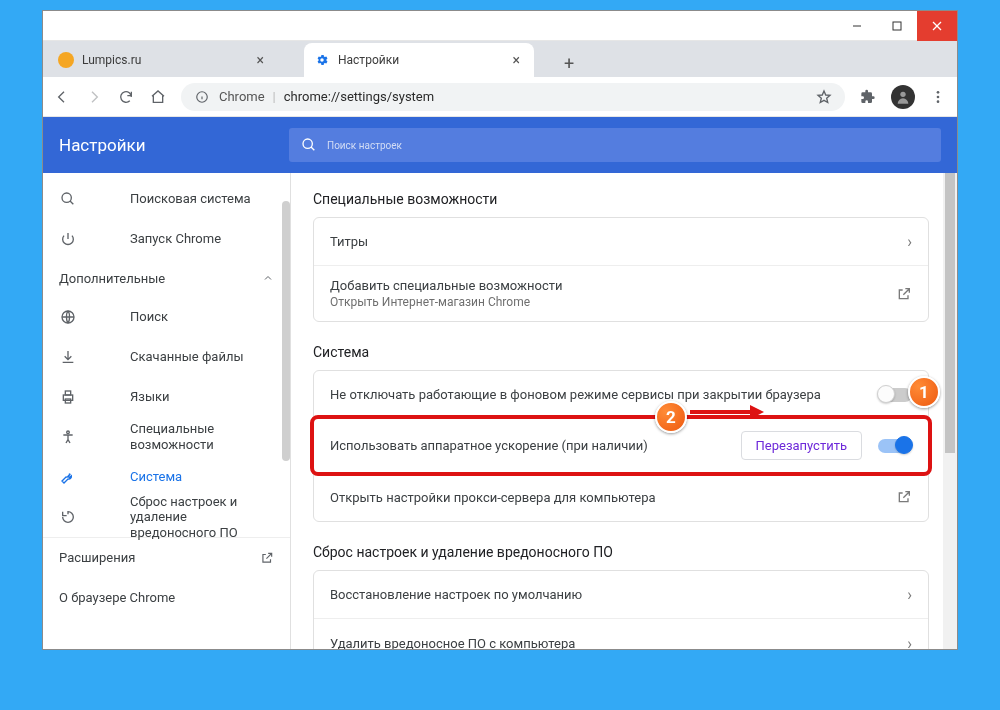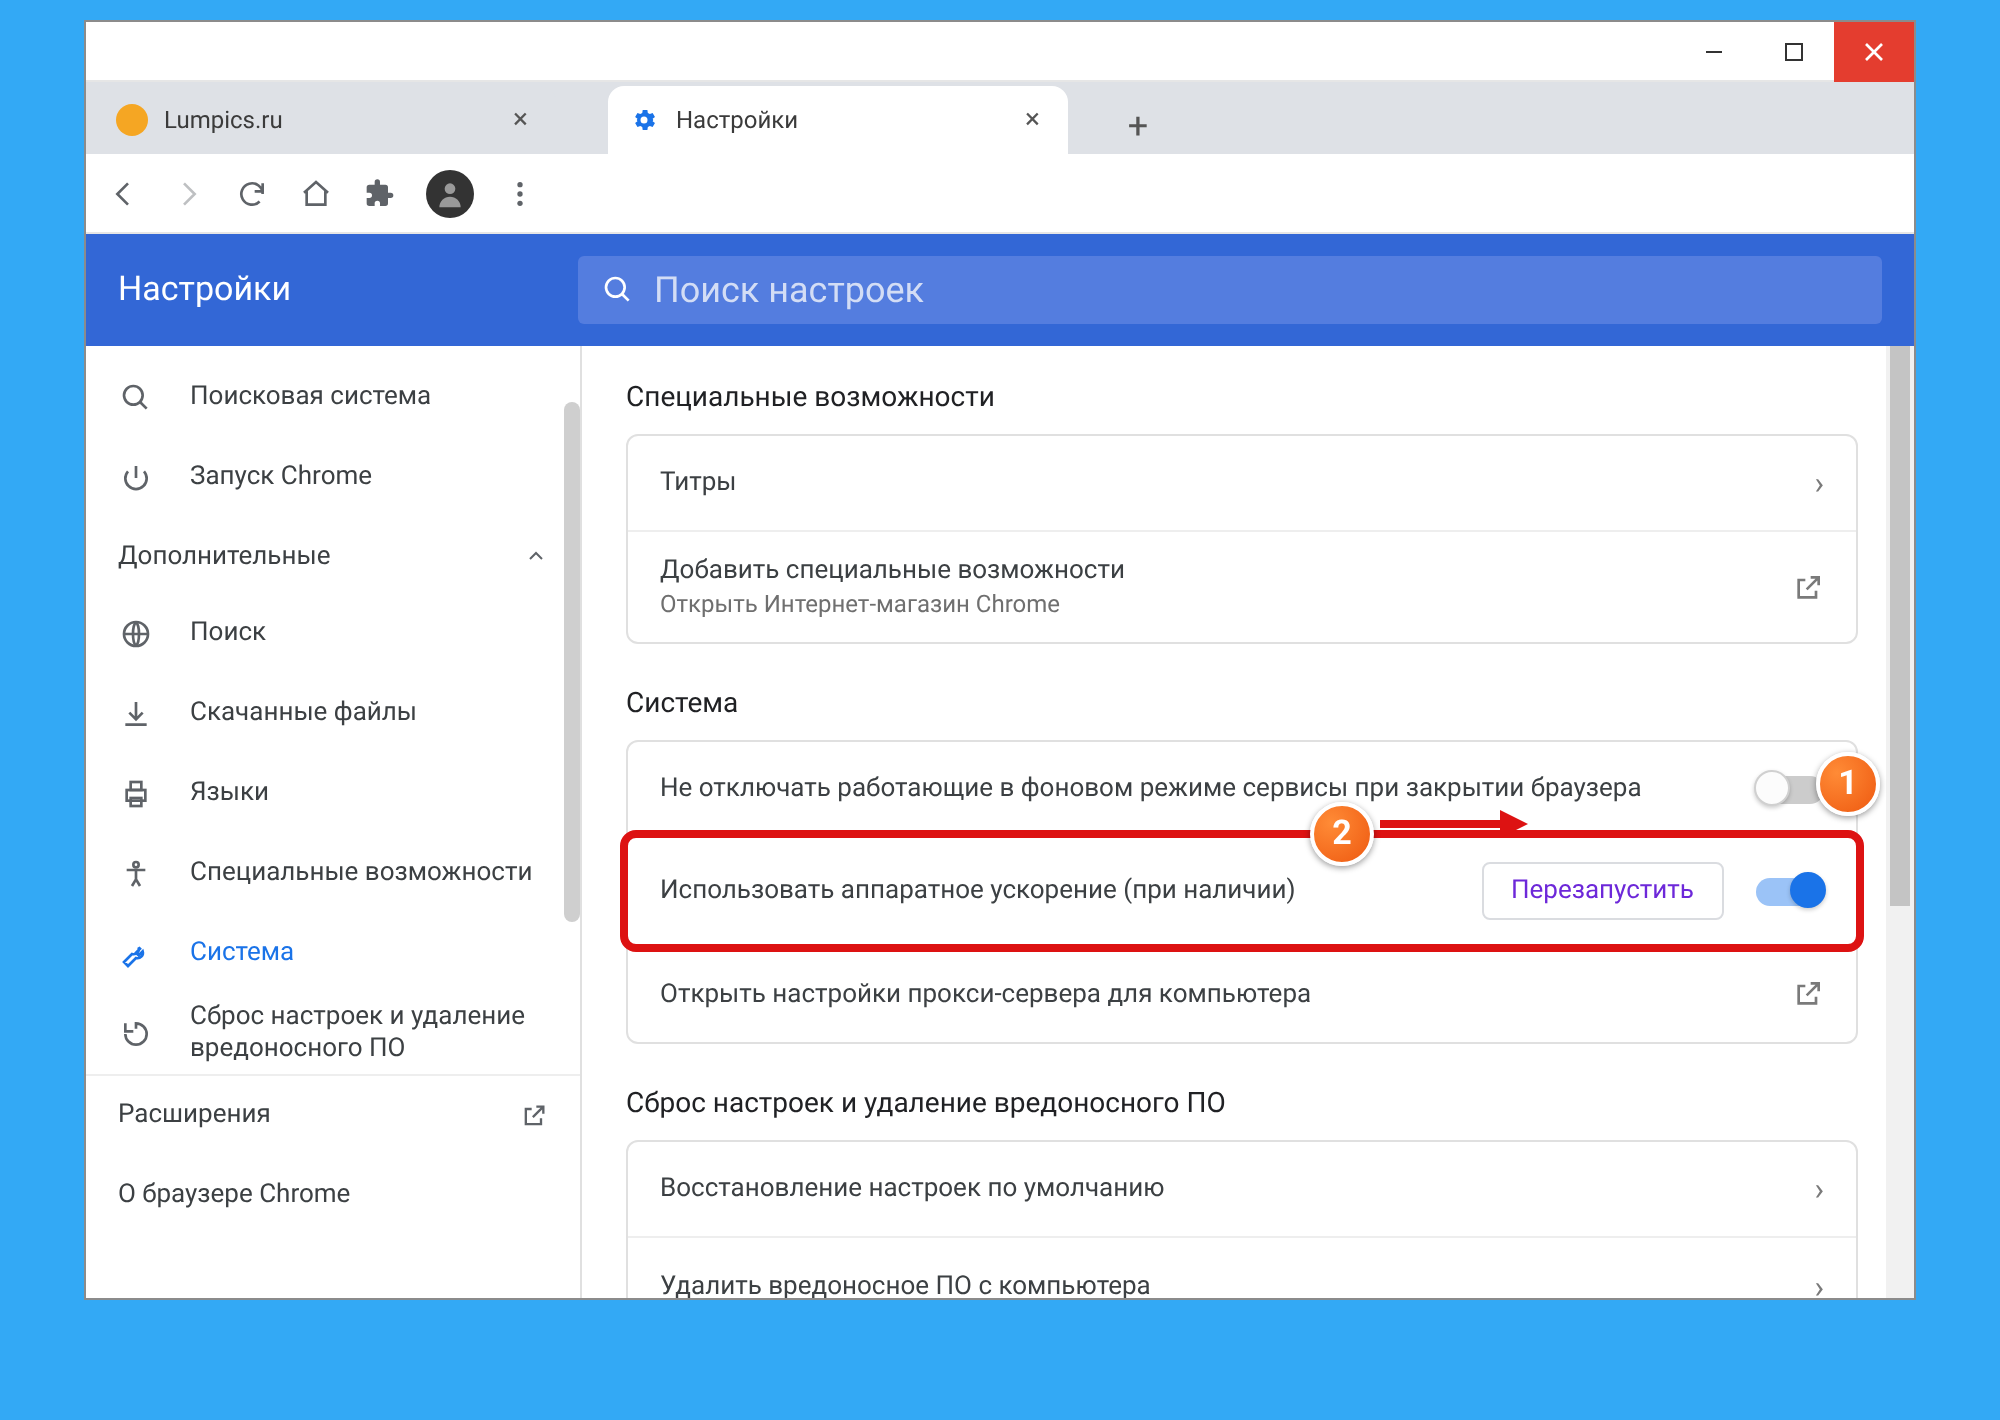--- a/index.html
+++ b/index.html
@@ -19,29 +19,29 @@
 .ic { width:18px; height:18px; color:#5f6368; display:flex; align-items:center; justify-content:center; }
 .omnibox { flex:1; height:28px; background:#f1f3f4; border-radius:14px; display:flex; align-items:center; padding:0 12px; font-size:13px; color:#555; gap:8px; }
 .omnibox .chrome-label { color:#555; }
 .omnibox .sep { color:#bbb; }
 .omnibox .url { color:#2b2b2b; }
 .avatar { width:24px; height:24px; border-radius:50%; background:#333; display:flex; align-items:center; justify-content:center; color:#fff; font-size:10px; }
 .content { flex:1; display:flex; flex-direction:column; overflow:hidden; position:relative; }
 .bluebar { height:56px; background:#3367d6; display:flex; align-items:center; padding:0 16px; color:#fff; }
 .bluebar .title { font-size:17px; width:230px; }
 .searchwrap { flex:1; height:34px; background:#547ddf; border-radius:3px; display:flex; align-items:center; padding:0 12px; gap:10px; }
-.searchwrap input { flex:1; background:none; border:none; color:#ffffff; font-size:18px; outline:none; }
+.searchwrap input { flex:1; background:none; border:none; color:#ffffff; font-size:10px; outline:none; }
 .searchwrap input::placeholder { color:#d3ddf5; }
 .body { flex:1; display:flex; overflow:hidden; background:#fff; }
 .sidebar { width:248px; border-right:1px solid #e0e0e0; overflow:hidden; position:relative; padding:6px 0; }
 .sbitem { height:40px; display:flex; align-items:center; padding:0 16px; gap:18px; font-size:13px; color:#3c4043; cursor:pointer; }
 .sbitem.active { color:#1a73e8; }
 .sbitem .sic { width:18px; display:flex; justify-content:center; color:#5f6368; }
 .sbitem.active .sic { color:#1a73e8; }
-.sbitem .lbl { flex:1; line-height:1.2; }
+.sbitem .lbl { flex:1; line-height:1.2;margin-left:35px; }
 .sbheader { height:38px; display:flex; align-items:center; justify-content:space-between; padding:0 16px; font-size:13px; color:#3c4043; cursor:pointer; }
 .sbsimple { height:40px; display:flex; align-items:center; justify-content:space-between; padding:0 16px; font-size:13px; color:#3c4043; border-top:1px solid #eee; cursor:pointer; }
 .sbscroll { position:absolute; right:0; top:0; width:8px; height:100%; }
 .sbscroll .thumb { position:absolute; left:0; top:28px; width:8px; height:260px; background:#cfcfcf; border-radius:4px; }
 .main { flex:1; overflow:hidden; padding:16px 28px 8px 22px; position:relative; }
 .sectitle { font-size:14px; color:#202124; margin-bottom:10px; margin-top:2px; }
 .card { border:1px solid #e0e0e0; border-radius:6px; background:#fff; margin-bottom:22px; }
 .row { min-height:48px; padding:12px 16px; display:flex; align-items:center; justify-content:space-between; font-size:13px; color:#3c4043; border-bottom:1px solid #eee; }
 .row:last-child { border-bottom:none; }
 .row .rl { display:flex; flex-direction:column; gap:2px; }
@@ -116,20 +116,38 @@
     <span class="ic">
         <svg width="16" height="16" viewBox="0 0 24 24" fill="none" stroke="#5f6368" stroke-width="2">
           <path d="M20 12a8 8 0 10-2.3 5.6M20 4v6h-6"></path>
         </svg>
       </span>
     <span class="ic">
         <svg width="16" height="16" viewBox="0 0 24 24" fill="none" stroke="#5f6368" stroke-width="2">
           <path d="M3 11l9-8 9 8M5 10v10h14V10"></path>
         </svg>
       </span>
+    <div class="omnibox">
+      <span class="ic">
+          <svg width="14" height="14" viewBox="0 0 24 24" fill="none" stroke="#5f6368" stroke-width="2">
+            <circle cx="12" cy="12" r="9"></circle>
+            <line x1="12" y1="8" x2="12" y2="8"></line>
+            <line x1="12" y1="11" x2="12" y2="16"></line>
+          </svg>
+        </span>
+      <span class="chrome-label">Chrome</span>
+      <span class="sep">|</span>
+      <span class="url">chrome://settings/system</span>
+      <span style="flex:1"></span>
+      <span class="ic">
+          <svg width="16" height="16" viewBox="0 0 24 24" fill="none" stroke="#5f6368" stroke-width="2">
+            <path d="M12 3l2.6 6 6.4.5-5 4.4 1.6 6.3L12 17l-5.6 3.2L8 13.9 3 9.5l6.4-.5z"></path>
+          </svg>
+        </span>
+    </div>
     <span class="ic">
         <svg width="16" height="16" viewBox="0 0 24 24" fill="#5f6368">
           <path d="M20 11h-2V7a2 2 0 00-2-2h-4V3a2 2 0 10-4 0v2H4a2 2 0 00-2 2v4h2a2 2 0 110 4H2v4a2 2 0 002 2h4v-2a2 2 0 114 0v2h4a2 2 0 002-2v-4h2a2 2 0 100-4z"></path>
         </svg>
       </span>
     <span class="avatar">
         <svg width="16" height="16" viewBox="0 0 24 24" fill="#999">
           <circle cx="12" cy="8" r="4"></circle>
           <path d="M4 22a8 8 0 0116 0z"></path>
         </svg>

